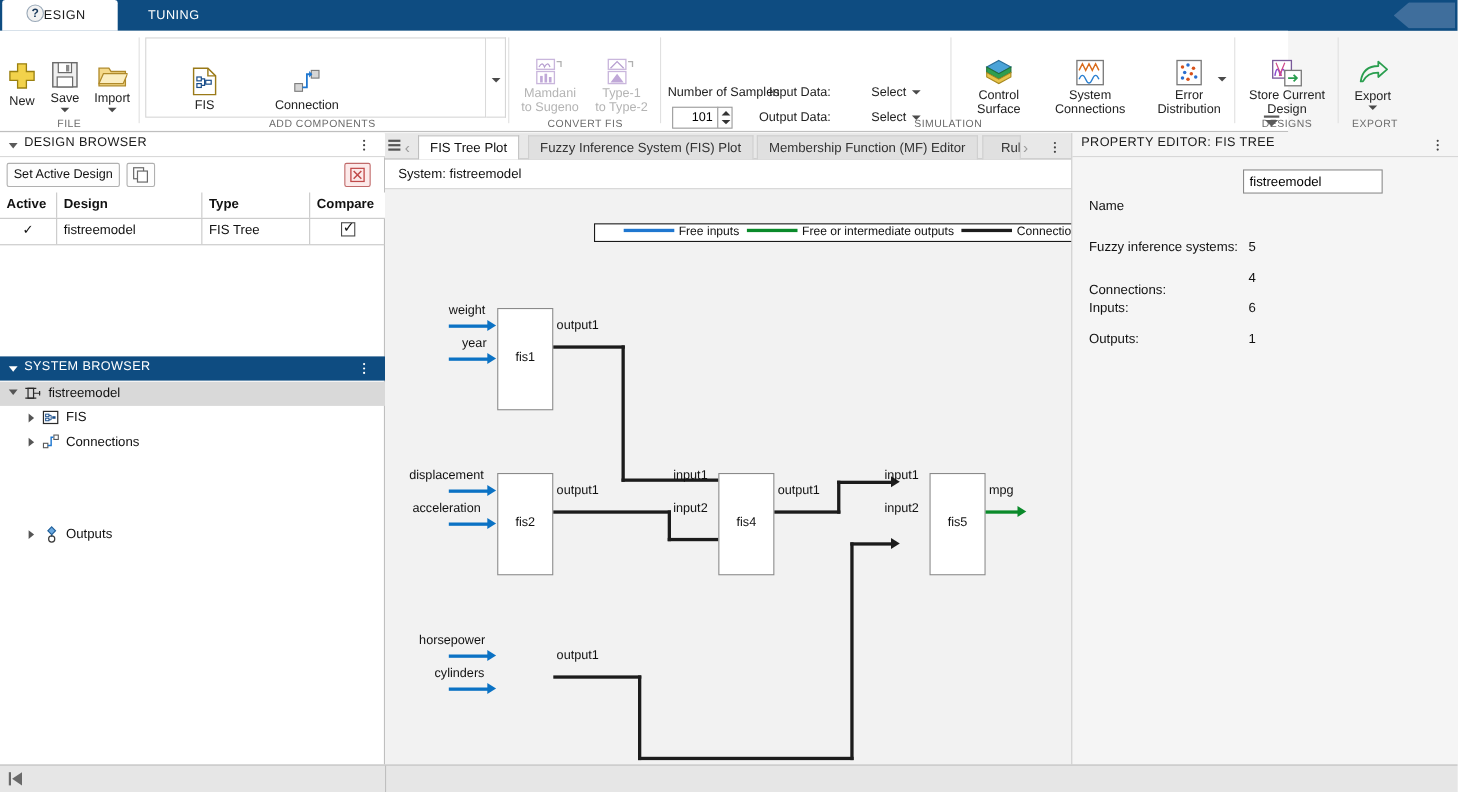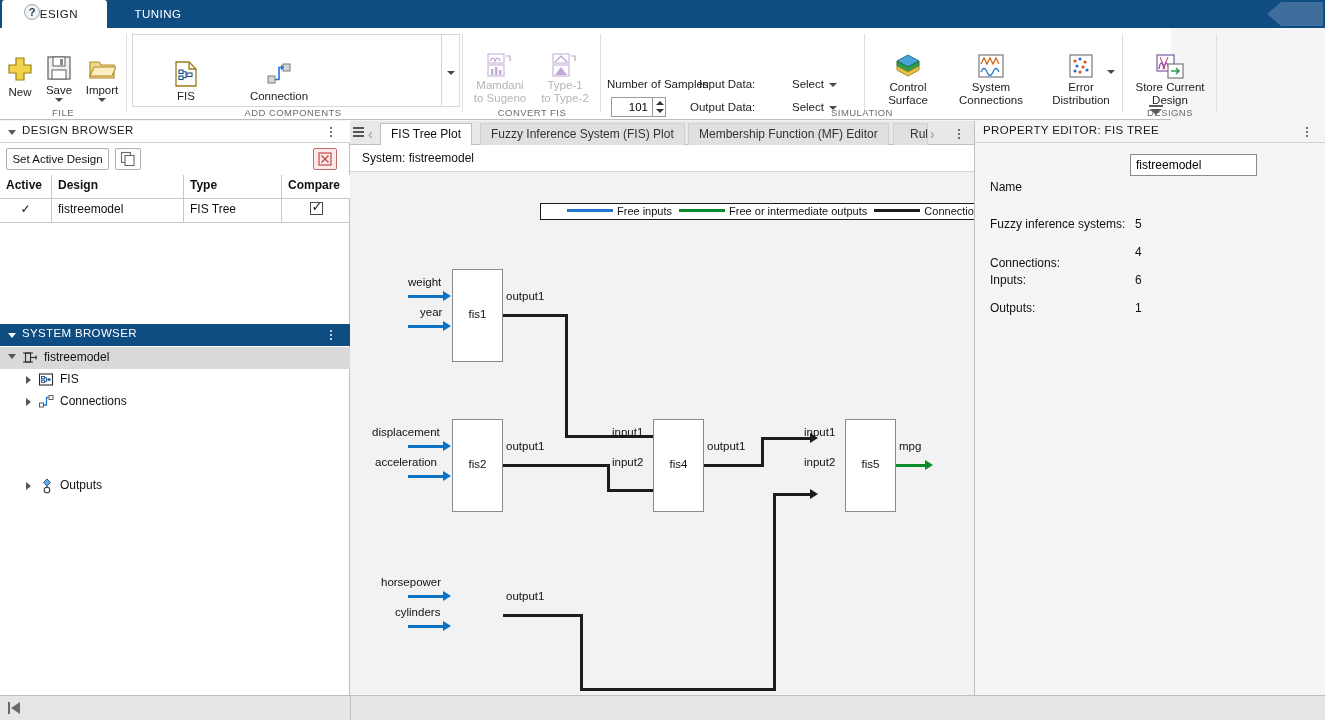--- a/index.html
+++ b/index.html
@@ -113,21 +113,21 @@
   .hamb{ position:absolute; left:3px; top:6px; width:11px; cursor:pointer; }
   .hamb .b{ height:1.5px; background:#555; margin-bottom:2.5px; }
   .lchev,.rchev{ position:absolute; top:5px; font-size:14px; color:#9a9a9a; cursor:pointer; }
   #syslabel{ position:absolute; left:12px; top:30px; font-size:12px; color:#111; }
   #canvas{ position:absolute; left:0; top:50px; width:624px; height:524px; background:#f2f2f2;
            border-top:1px solid #d6d6d6; }
   .legend{ position:absolute; background:#fff; border:1px solid #1a1a1a; height:17px;
            font-size:11px; line-height:15px; white-space:nowrap; padding:0 22px; }
   .lgline{ display:inline-block; width:46px; height:0; border-top:3px solid #000; vertical-align:3px; margin:0 4px; }
 
-  .fisblk{ position:absolute; background:#ffffff; border:1px solid #8a8a8a; }
+  .fisblk{ position:absolute; background:#ffffff; border:1px solid #8a8a8a;margin-top:11px; }
   .fisblk span{ position:absolute; width:100%; text-align:center; font-size:11.5px; color:#111; }
   .wire{ position:absolute; background:#1c1c1c; }
   .wire.blue{ background:#0b72c4; } .wire.green{ background:#0a8a2a; }
   .arrowR{ position:absolute; width:0;height:0;
            border-top:5px solid transparent;border-bottom:5px solid transparent;border-left:8px solid #1c1c1c; }
   .arrowR.blue{ border-left-color:#0b72c4; } .arrowR.green{ border-left-color:#0a8a2a; }
   .plbl{ position:absolute; font-size:11.5px; color:#111; white-space:nowrap; }
 
   
   #prop-editor{ position:absolute; left:974px; top:121px; width:351px; height:574px; background:#f5f5f5;
@@ -316,20 +316,30 @@
         <rect x="14" y="12" width="15" height="14" fill="#fff" stroke="#7a7a7a" stroke-width="1.2"></rect>
         <path d="M17 19 h7 M22 16 l3 3 l-3 3" fill="none" stroke="#2a9e4f" stroke-width="1.6"></path>
       </svg>
       <div class="cap">Store Current</div>
       <div class="cap">Design</div>
     </div>
     <div class="glabel">DESIGNS</div>
   </div>
   <div class="vsep" style="left:1216px;"></div>
 
+  <div class="rgroup" style="left:1218px;width:64px;">
+    <div class="cmdbtn" style="left:4px;top:26px;width:52px;">
+      <svg width="30" height="26" viewBox="0 0 30 26" style="display:block;margin:0 auto 2px;">
+        <path d="M4 20 q2 -14 16 -14 v-4 l8 7 l-8 7 v-4 q-10 0 -14 8 z" fill="none" stroke="#2a9e4f" stroke-width="1.6" stroke-linejoin="round"></path>
+      </svg>
+      <div class="cap">Export</div>
+      <i class="caret"></i>
+    </div>
+    <div class="glabel">EXPORT</div>
+  </div>
 
   <div class="collapse-rib">
     <div class="bar"></div>
       <div class="tri"></div>
   </div>
 </div>
 
 <div id="design-browser">
   <div class="panelhdr" style="left:0;top:0;width:350px;">
     <i class="twirl"></i>

